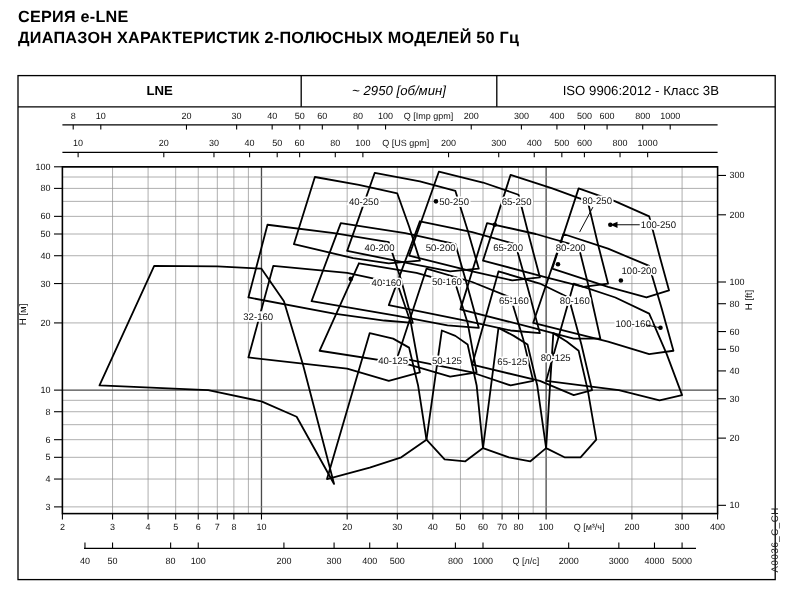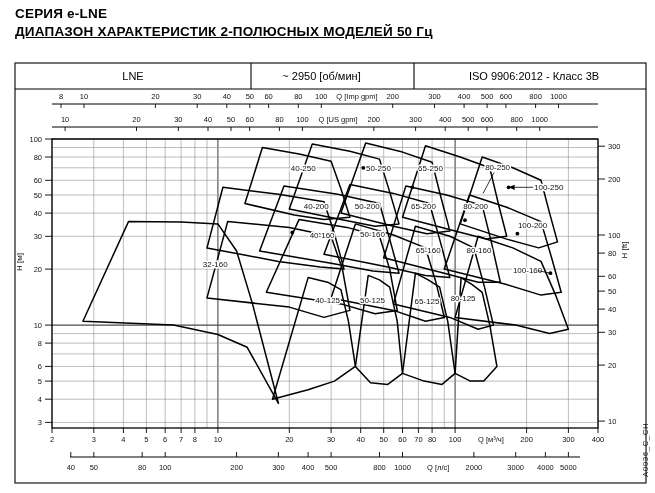--- a/index.html
+++ b/index.html
@@ -1,22 +1,22 @@
 <!DOCTYPE html>
 <html><head>
 <meta charset="utf-8">
 <style>
   html,body{margin:0;padding:0;background:#fff;}
   body{width:655px;height:493px;position:relative;font-family:"Liberation Sans",sans-serif;color:#000;overflow:hidden;}
   .title{position:absolute;left:15px;font-weight:bold;font-size:13.5px;letter-spacing:.2px;white-space:nowrap;}
   #title1{top:6px;text-align:center;}
-  #title2{top:24px;text-decoration:underline;}
+  #title2{top:24px;}
   .hcell{position:absolute;top:63px;height:26px;line-height:26px;font-size:11px;text-align:center;white-space:nowrap;}
-  #hc1{left:15px;width:236px;}
-  #hc2{left:240px;width:163px;}
+  #hc1{left:15px;width:236px;font-weight:bold;}
+  #hc2{left:251px;width:163px;font-style:italic;}
   #hc3{left:414px;width:240px;}
   #watermark{position:absolute;left:641px;top:477px;transform:rotate(-90deg);transform-origin:0 0;font-size:8px;letter-spacing:.5px;white-space:nowrap;color:#222;}
   svg{position:absolute;left:0;top:0;}
   svg text{fill:#111;}
   .tick{font-size:7.5px;}
   .unit{font-size:7.5px;}
   .axlab{font-size:8px;}
   .envlab{font-size:8px;paint-order:stroke;stroke:#fff;stroke-width:3px;}
   .g1{stroke:#8f8f8f;stroke-width:.6;}
   .g2{stroke:#4a4a4a;stroke-width:1.1;}

